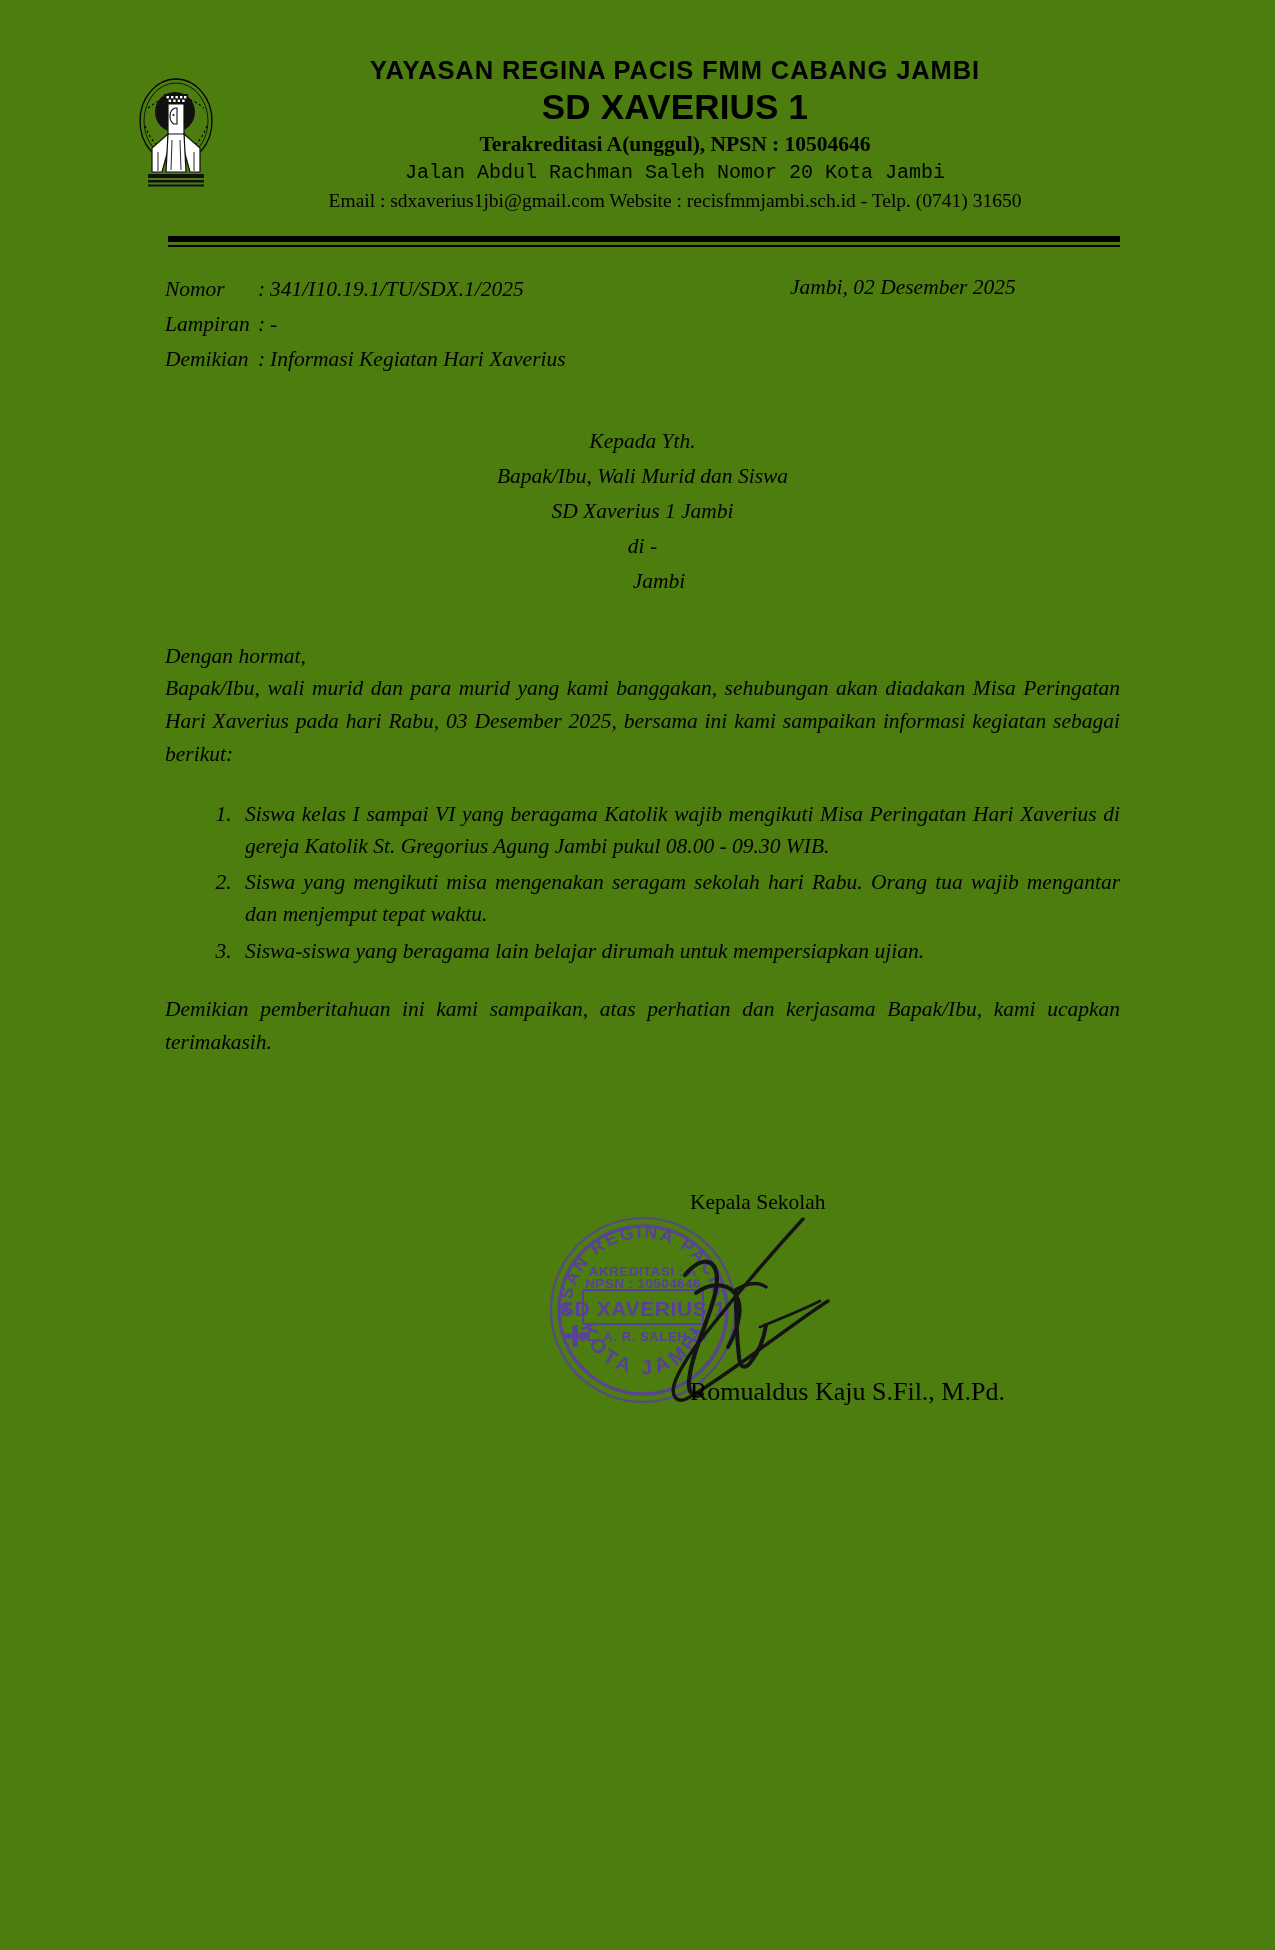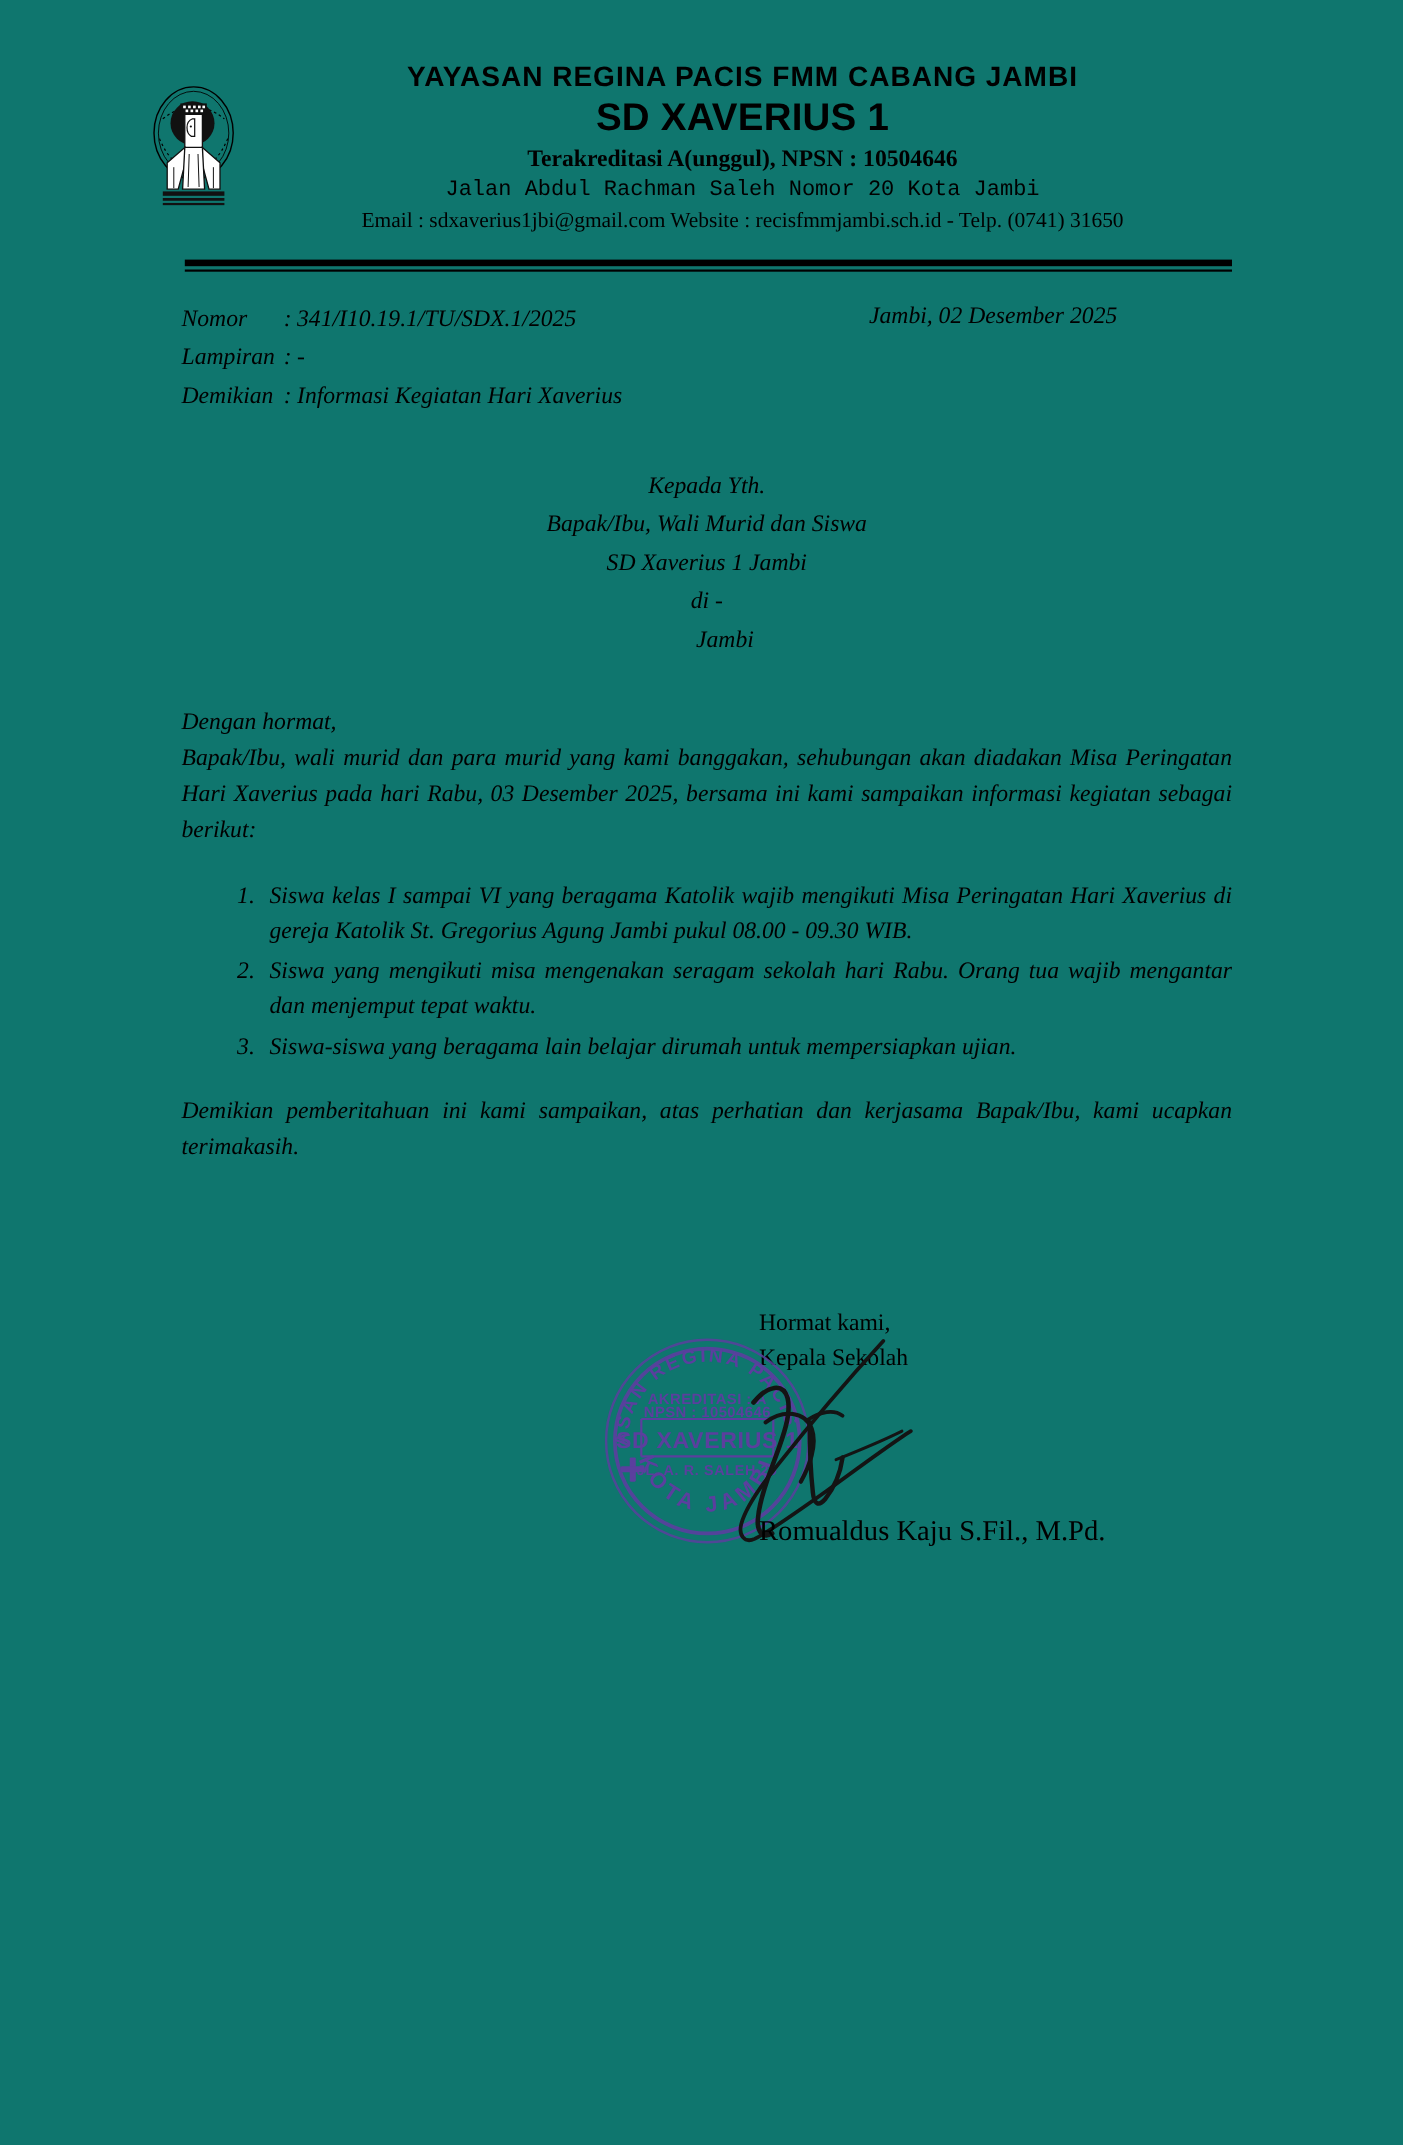--- a/index.html
+++ b/index.html
@@ -14,21 +14,21 @@
     height: 1950px;
     position: relative;
     font-family: "Liberation Serif", "DejaVu Serif", serif;
     color: #000000;
     overflow: hidden;
   }
 
   .page {
     position: absolute;
     inset: 0;
-    background: #0f766e;
+    background: #4d7c0f;
   }
 
   
   .letterhead {
     position: absolute;
     left: 0;
     top: 56px;
     width: 1275px;
     height: 185px;
   }
@@ -304,21 +304,20 @@
     <ol class="items">
       <li>Siswa kelas I sampai VI yang beragama Katolik wajib mengikuti Misa Peringatan Hari Xaverius di gereja Katolik St. Gregorius Agung Jambi pukul 08.00 - 09.30 WIB.</li>
       <li>Siswa yang mengikuti misa mengenakan seragam sekolah hari Rabu. Orang tua wajib mengantar dan menjemput tepat waktu.</li>
       <li>Siswa-siswa yang beragama lain belajar dirumah untuk mempersiapkan ujian.</li>
     </ol>
 
     <div class="para-close">Demikian pemberitahuan ini kami sampaikan, atas perhatian dan kerjasama Bapak/Ibu, kami ucapkan terimakasih.</div>
   </div>
 
   <div class="sign-block">
-    <div>Hormat kami,</div>
     <div>Kepala Sekolah</div>
   </div>
 
   <div class="stamp">
     <svg viewBox="0 0 196 196" xmlns="http://www.w3.org/2000/svg">
       <defs>
         <path id="arcTop" d="M 26 98 A 72 72 0 0 1 170 98"></path>
         <path id="arcBottom" d="M 34 98 A 64 64 0 0 0 162 98"></path>
       </defs>
       <g stroke="#5b3f9e" fill="none">

